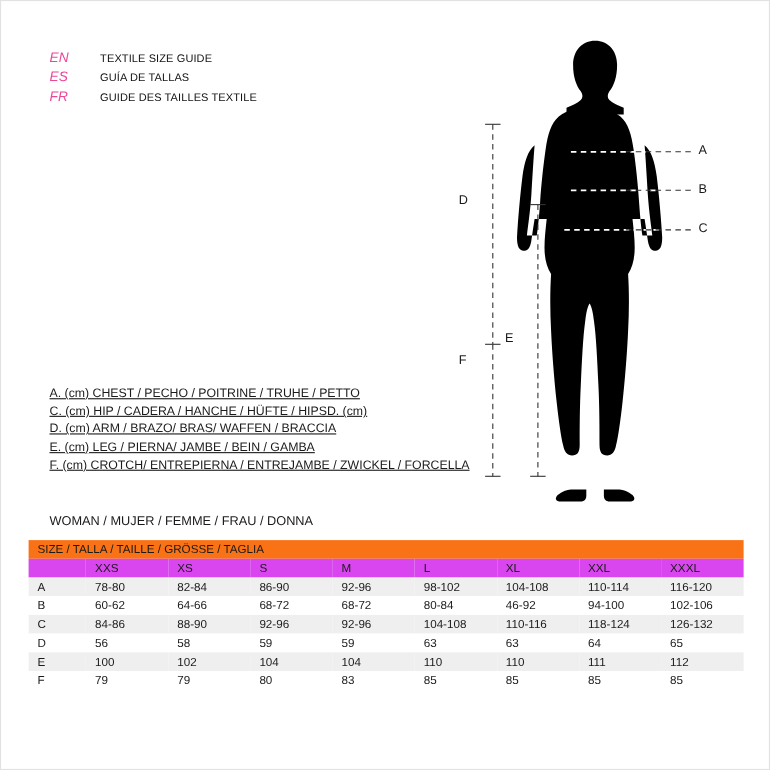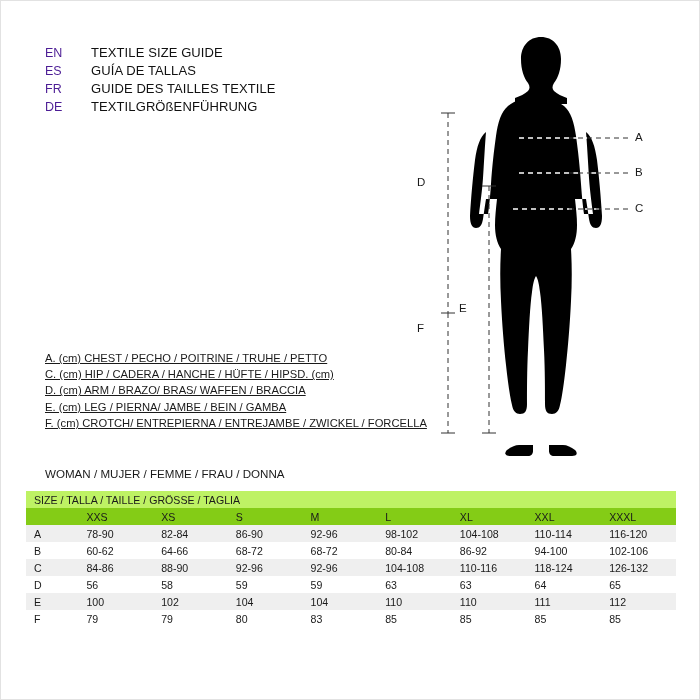--- a/index.html
+++ b/index.html
@@ -30,24 +30,25 @@
     top: 44px;
   }
   .lang-row {
     display: flex;
     align-items: baseline;
     height: 18px;
   }
   .lang-code {
     width: 46px;
     font-size: 12.5px;
-    color: #4c1d95;
+    color: #ec4899;
+    font-style: italic;
   }
   .lang-title {
-    font-size: 13px;
+    font-size: 10px;
     color: #111;
     letter-spacing: 0.1px;
   }
 
   
   .legend {
     position: absolute;
     left: 44px;
     top: 349px;
     text-decoration: underline;
@@ -81,26 +82,26 @@
     table-layout: fixed;
   }
   table.size-table td {
     font-size: 10.6px;
     color: #1a1a1a;
     height: 17px;
     padding: 0 0 0 8px;
     vertical-align: middle;
   }
   tr.head-row td {
-    background: #bef264;
+    background: #f97316;
     font-size: 10.6px;
     color: #1a1a1a;
     height: 17px;
   }
-  tr.sub-row td { background: #84cc16; }
+  tr.sub-row td { background: #d946ef; }
   tr.shade td { background: #efefef; }
   tr.plain td { background: #ffffff; }
   .col-label { width: 52px; }
   .col-v { width: 74px; }
 
   
   .figure-area {
     position: absolute;
     left: 400px;
     top: 20px;
@@ -129,24 +130,20 @@
       <span class="lang-code">EN</span>
       <span class="lang-title">TEXTILE SIZE GUIDE</span>
     </div>
     <div class="lang-row">
       <span class="lang-code">ES</span>
       <span class="lang-title">GUÍA DE TALLAS</span>
     </div>
     <div class="lang-row">
       <span class="lang-code">FR</span>
       <span class="lang-title">GUIDE DES TAILLES TEXTILE</span>
-    </div>
-    <div class="lang-row">
-      <span class="lang-code">DE</span>
-      <span class="lang-title">TEXTILGRÖßENFÜHRUNG</span>
     </div>
   </div>
 
   <div class="figure-area">
     <svg width="280" height="440" viewBox="0 0 280 440">
 
       <g fill="#000000">
 
         <path d="M140 16 c-12 0 -20 9 -20 22 c0 11 3 19 7 24 c2 3 2 6 0 8 c-3 3 -8 5 -13 7
                  l0 6 l52 0 l0 -6 c-5 -2 -10 -4 -13 -7 c-2 -2 -2 -5 0 -8 c4 -5 7 -13 7 -24
@@ -266,37 +263,37 @@
           <td>S</td>
           <td>M</td>
           <td>L</td>
           <td>XL</td>
           <td>XXL</td>
           <td>XXXL</td>
         </tr>
 
         <tr class="shade">
           <td>A</td>
-          <td>78-90</td>
+          <td>78-80</td>
           <td>82-84</td>
           <td>86-90</td>
           <td>92-96</td>
           <td>98-102</td>
           <td>104-108</td>
           <td>110-114</td>
           <td>116-120</td>
         </tr>
         <tr class="plain">
           <td>B</td>
           <td>60-62</td>
           <td>64-66</td>
           <td>68-72</td>
           <td>68-72</td>
           <td>80-84</td>
-          <td>86-92</td>
+          <td>46-92</td>
           <td>94-100</td>
           <td>102-106</td>
         </tr>
         <tr class="shade">
           <td>C</td>
           <td>84-86</td>
           <td>88-90</td>
           <td>92-96</td>
           <td>92-96</td>
           <td>104-108</td>

